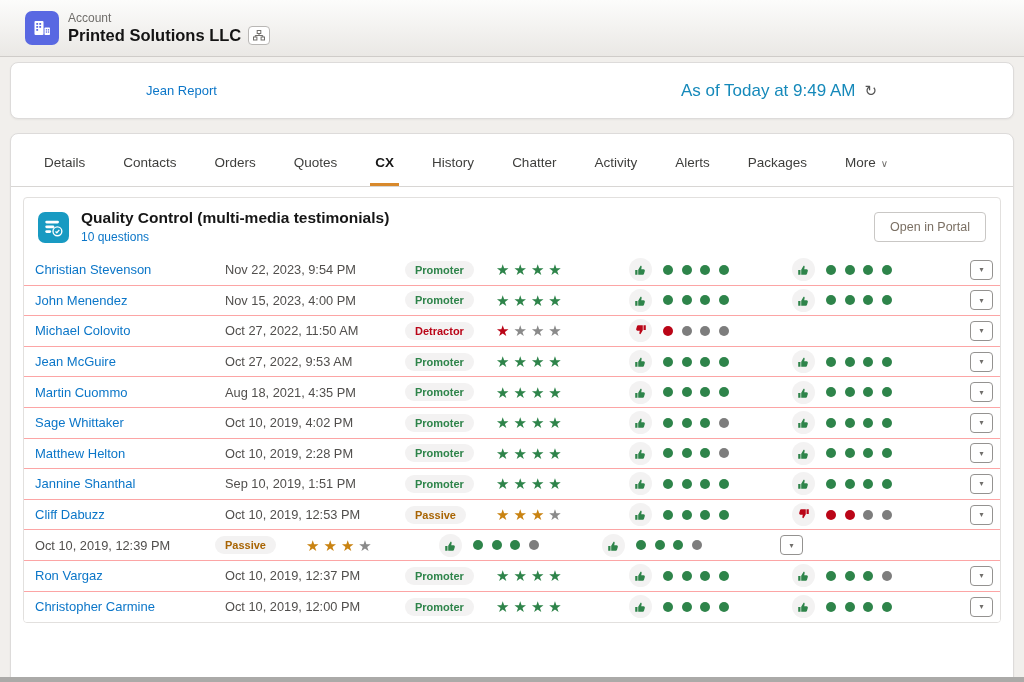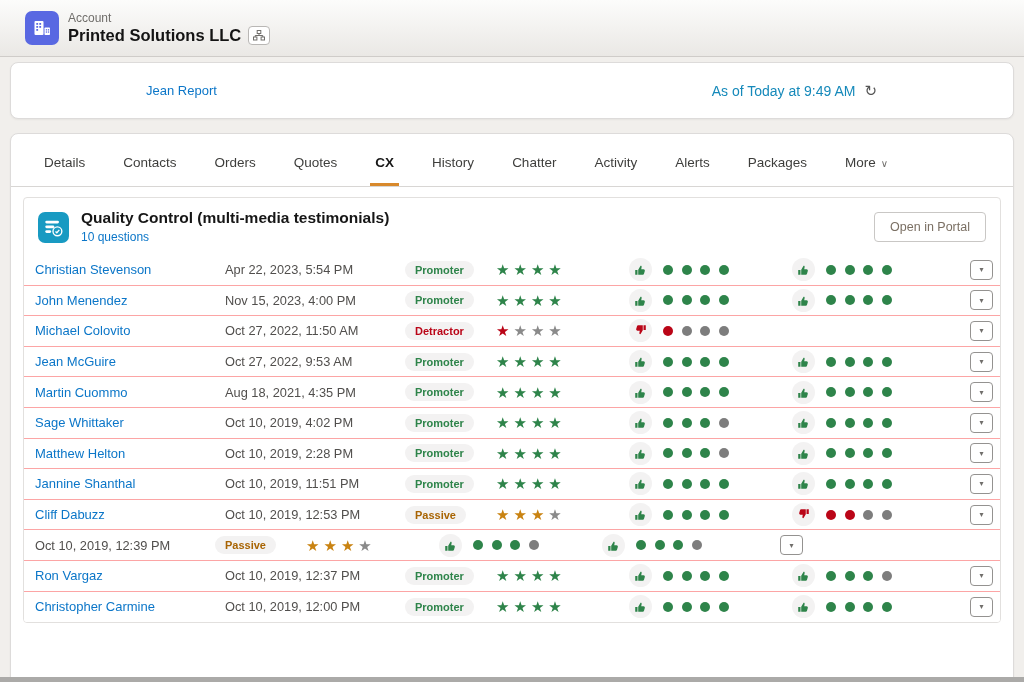--- a/index.html
+++ b/index.html
@@ -35,21 +35,21 @@
 
   
   .report-card {
     position:absolute; top:62px; left:10px; right:10px; height:57px;
     background:#fff; border:1px solid #dddbda; border-radius:8px;
     box-shadow:0 1px 2px rgba(0,0,0,.05);
     display:flex; align-items:center;
   }
   .view-report { margin-left:135px; font-size:13px; color:var(--link); text-decoration:none; cursor:pointer; }
   .asof { margin-left:auto; margin-right:136px; display:flex; align-items:center; gap:9px; }
-  .asof-text { font-size:14px; color:#1589ba; }
+  .asof-text { font-size:17px; color:#1589ba; }
   .refresh-icon { font-size:15px; color:#555; cursor:pointer; line-height:1; }
 
   
   .main-card {
     position:absolute; top:133px; left:10px; right:10px; height:588px;
     background:#fff; border:1px solid #dddbda; border-radius:8px;
     box-shadow:0 1px 2px rgba(0,0,0,.05);
   }
   .tab-strip {
     display:flex; align-items:flex-end; height:53px; padding:0 14px;
@@ -197,21 +197,21 @@
         <div class="survey-title">Quality Control (multi-media testimonials)</div>
         <a class="questions-link">10 questions</a>
       </div>
       <button class="portal-btn">Open in Portal</button>
     </div>
 
 
     <div id="tbody">
         <div class="trow">
           <div class="c-contact"><a class="contact-link">Christian Stevenson</a></div>
-          <div class="c-date"><span class="date-text">Apr 22, 2023, 5:54 PM</span></div>
+          <div class="c-date"><span class="date-text">Nov 22, 2023, 9:54 PM</span></div>
           <div class="c-nps">
             <span class="badge-slot"><span class="badge" style="color:#2e844a">Promoter</span></span>
             <span class="stars"><span style="color:#2e844a">★</span><span style="color:#2e844a">★</span><span style="color:#2e844a">★</span><span style="color:#2e844a">★</span></span>
           </div>
           <div class="cell c-csat">
             <span class="thumb-wrap">
               <svg width="13" height="13" viewBox="0 0 16 16">
                 <path fill="#2e844a" d="M1.5 8.5h2.8v6H1.5z M5.2 14.5h5.3c.9 0 1.7-.6 1.9-1.5l.9-3.3c.3-1-.5-2-1.5-2H8.9l.5-2.9C9.6 3.6 8.3 3 7.7 4L5.2 8.3z"></path>
               </svg>
             </span>
@@ -458,21 +458,21 @@
             </span>
           </div>
           <div class="c-action">
             <button class="dd-btn">
               <span>▾</span>
             </button>
           </div>
         </div>
         <div class="trow">
           <div class="c-contact"><a class="contact-link">Jannine Shanthal</a></div>
-          <div class="c-date"><span class="date-text">Oct 10, 2019, 11:51 PM</span></div>
+          <div class="c-date"><span class="date-text">Sep 10, 2019, 1:51 PM</span></div>
           <div class="c-nps">
             <span class="badge-slot"><span class="badge" style="color:#2e844a">Promoter</span></span>
             <span class="stars"><span style="color:#2e844a">★</span><span style="color:#2e844a">★</span><span style="color:#2e844a">★</span><span style="color:#2e844a">★</span></span>
           </div>
           <div class="cell c-csat">
             <span class="thumb-wrap">
               <svg width="13" height="13" viewBox="0 0 16 16">
                 <path fill="#2e844a" d="M1.5 8.5h2.8v6H1.5z M5.2 14.5h5.3c.9 0 1.7-.6 1.9-1.5l.9-3.3c.3-1-.5-2-1.5-2H8.9l.5-2.9C9.6 3.6 8.3 3 7.7 4L5.2 8.3z"></path>
               </svg>
             </span>

